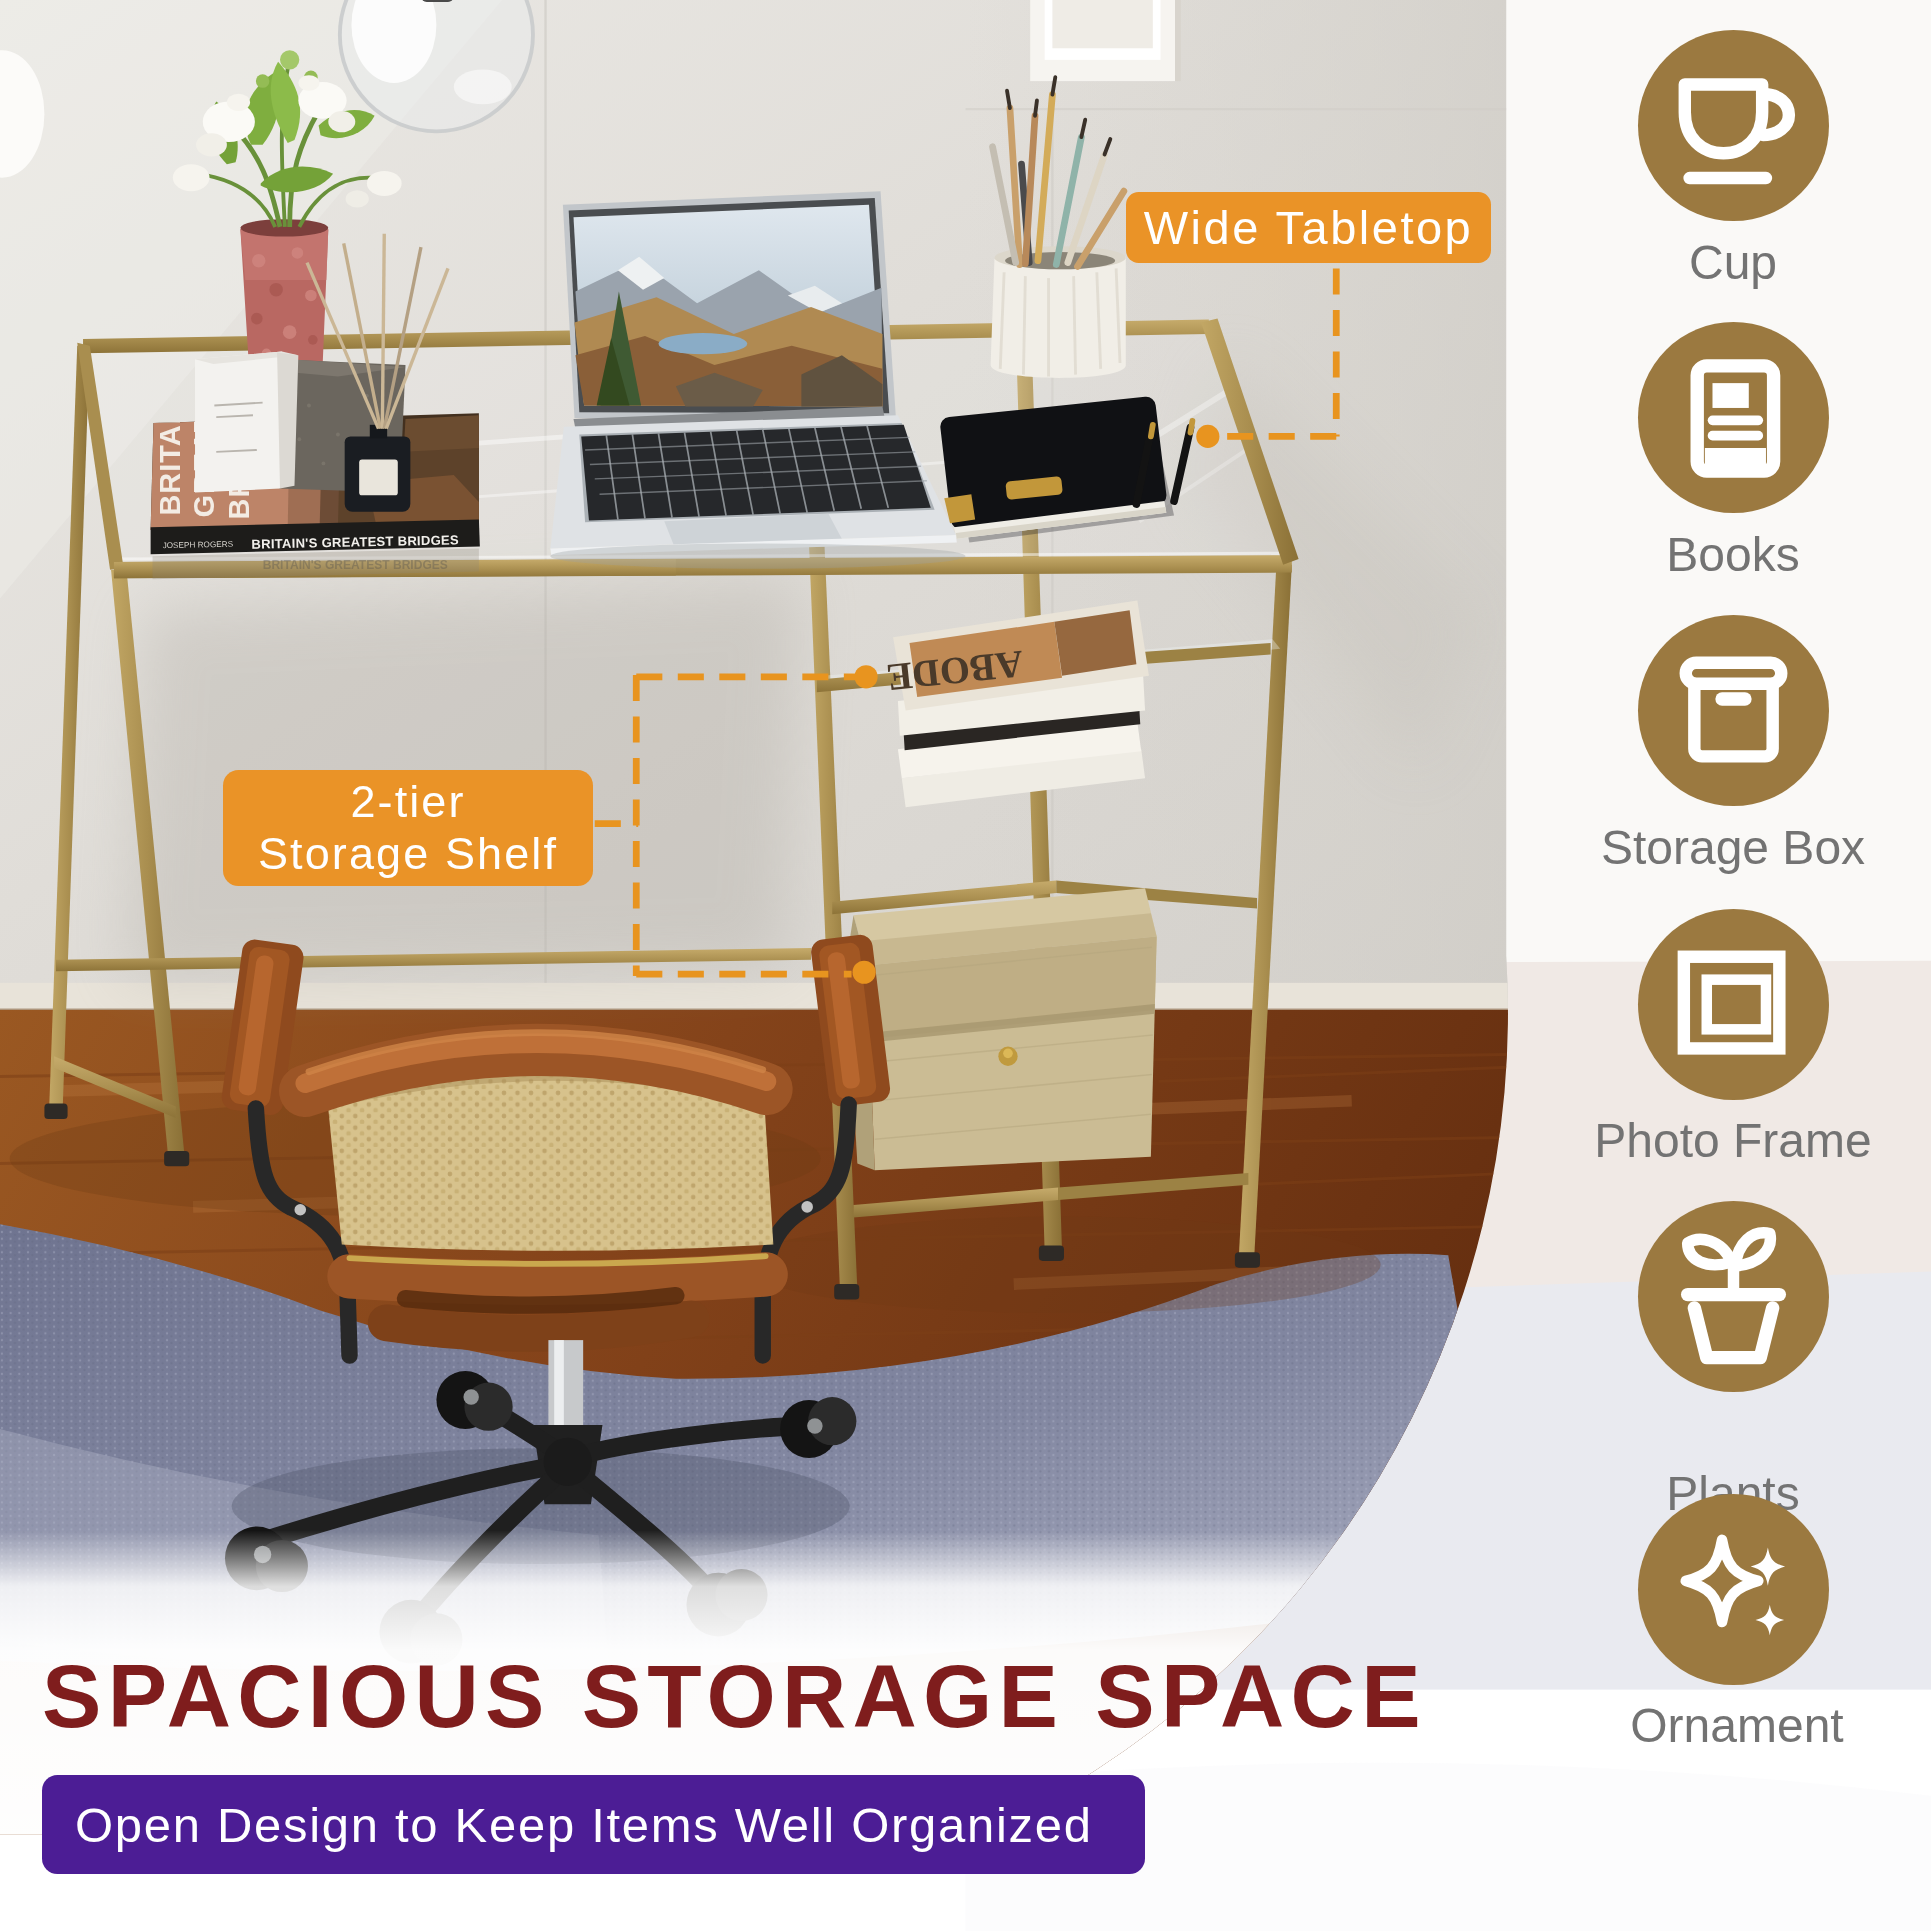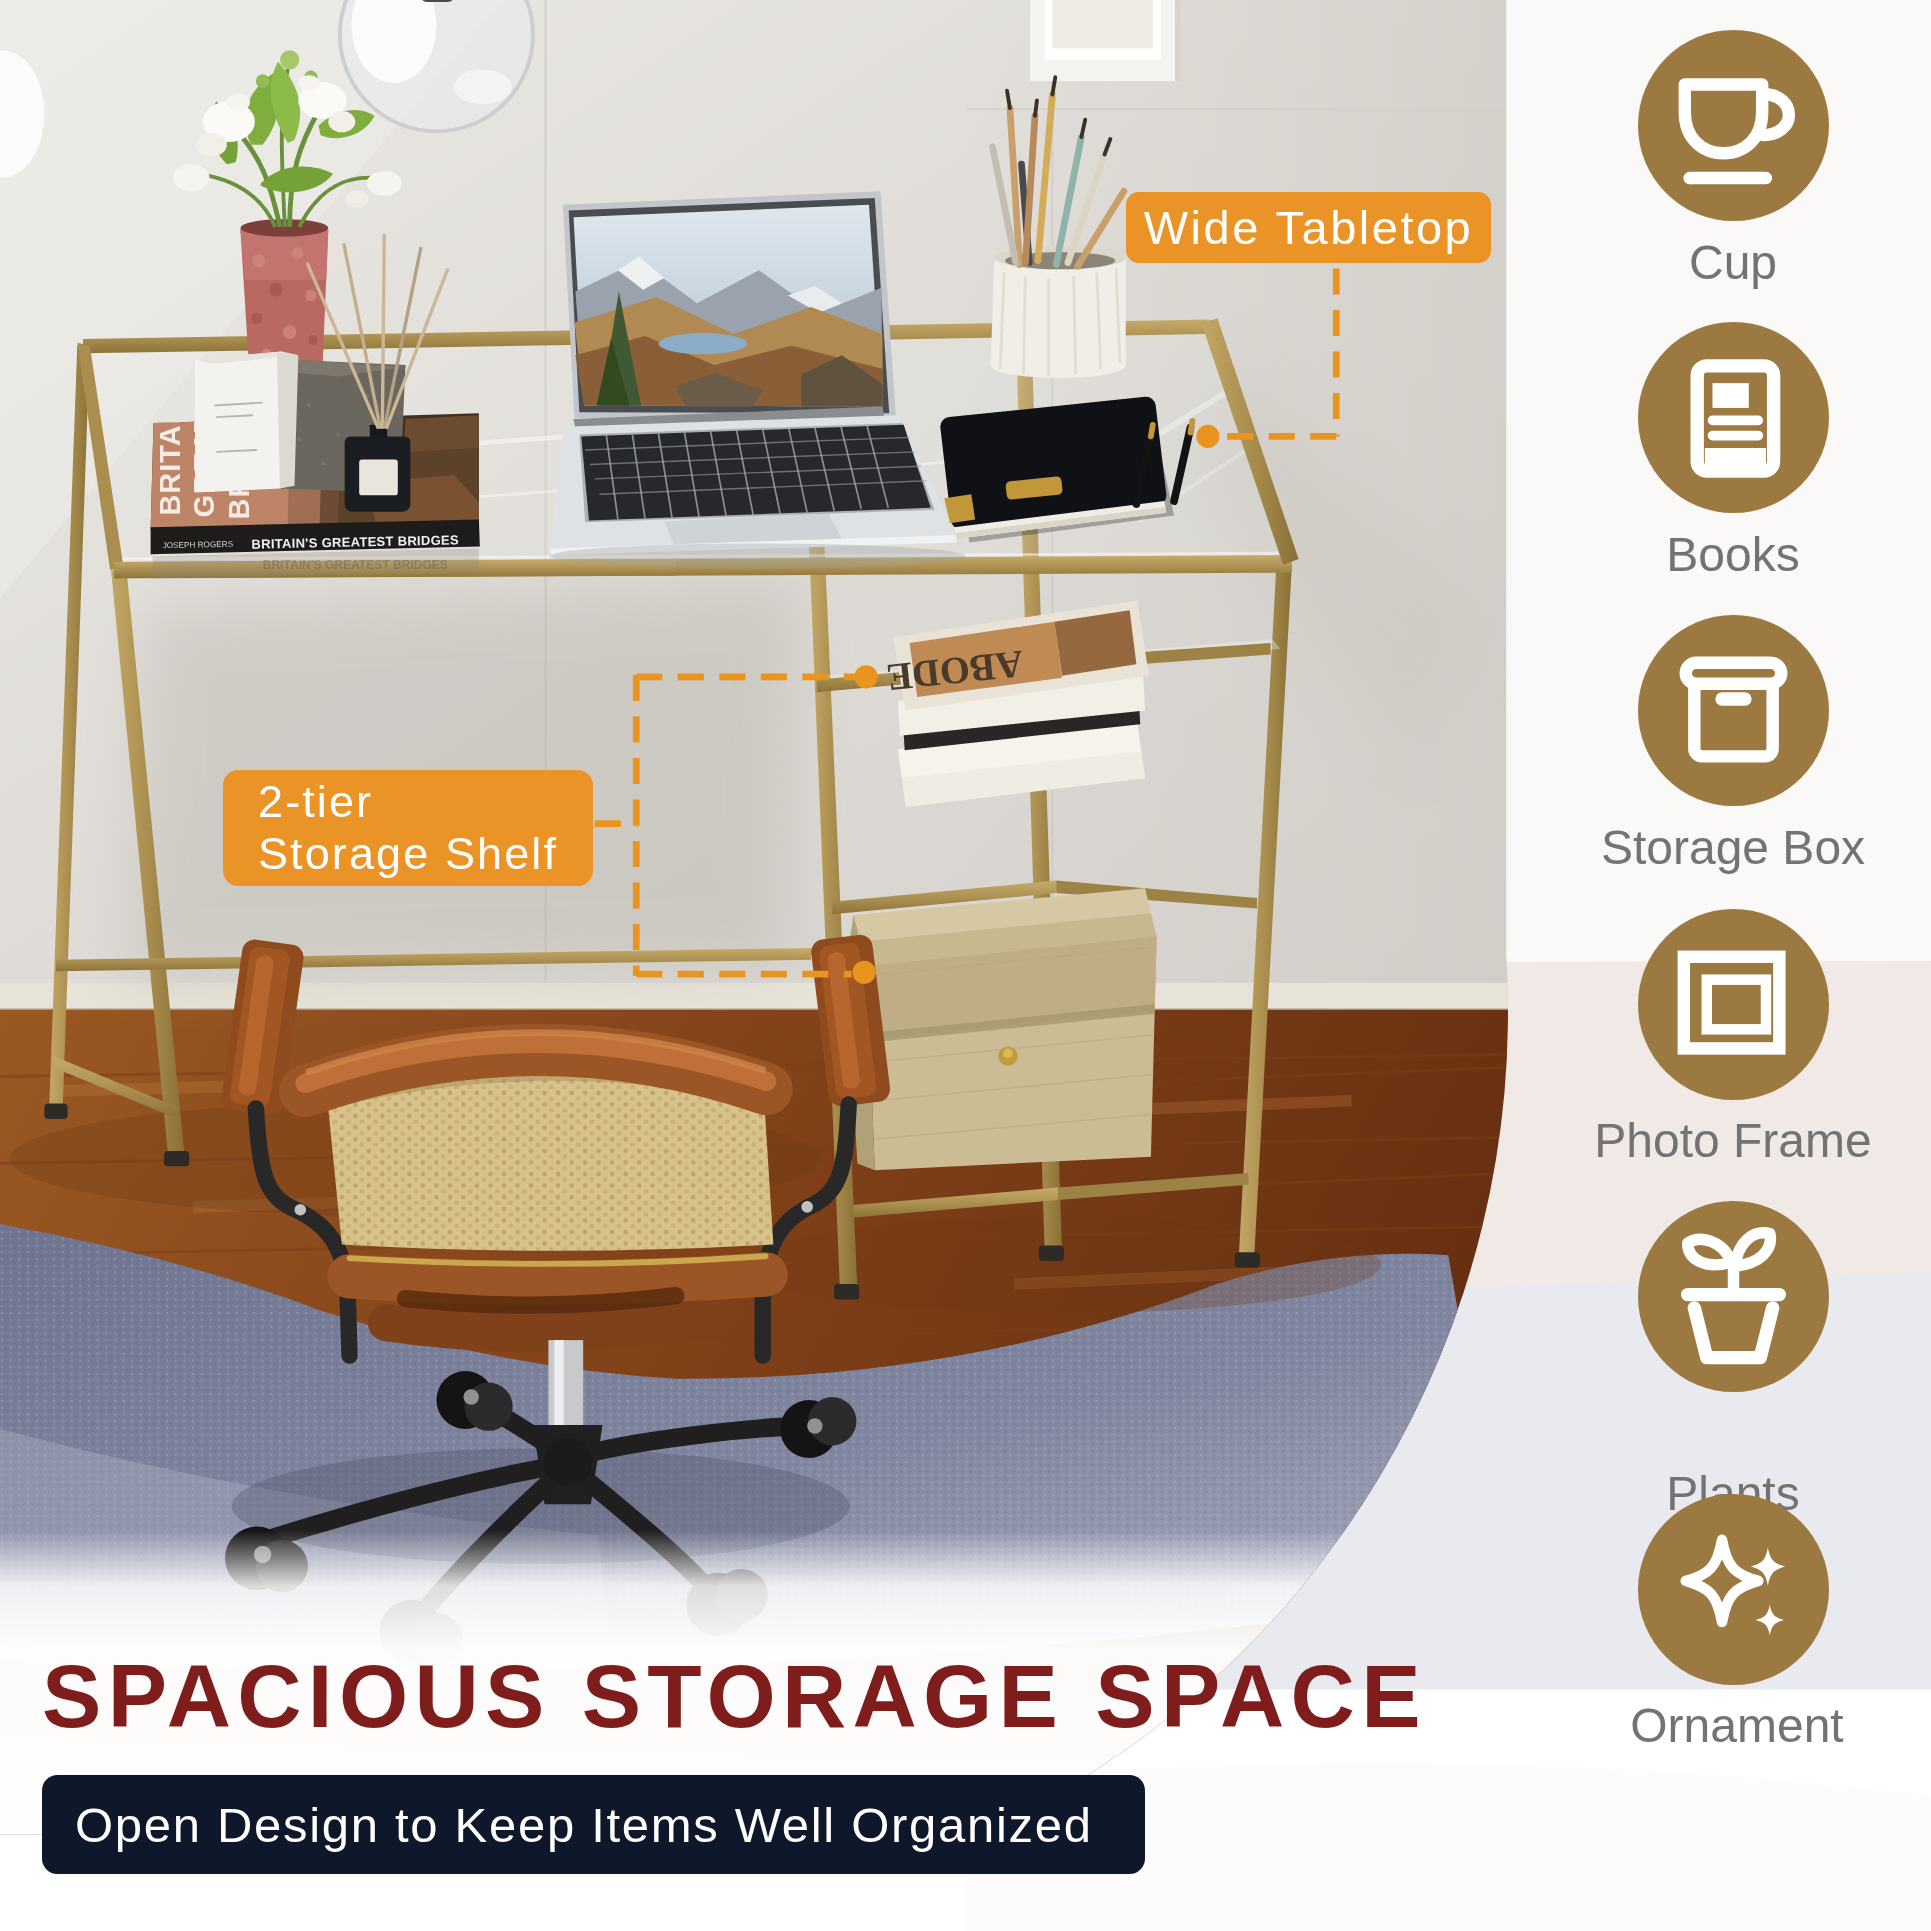--- a/index.html
+++ b/index.html
@@ -1,19 +1,19 @@
 <!DOCTYPE html>
 <html><head>
 <meta charset="utf-8">
 <style>
   html,body{margin:0;padding:0;}
   body{width:1931px;height:1931px;overflow:hidden;background:#fbfaf8;font-family:"Liberation Sans",sans-serif;}
   #page{position:relative;width:1931px;height:1931px;}
   #scene{position:absolute;left:0;top:0;}
-  .callout{position:absolute;background:#ea9327;color:#fff;display:flex;align-items:center;justify-content:center;text-align:left;}
+  .callout{position:absolute;background:#ea9327;color:#fff;display:flex;align-items:center;justify-content:center;text-align:center;}
   .iconlabel{position:absolute;width:386px;text-align:center;color:#737373;}
 </style>
 </head>
 <body>
 <div id="page">
 <svg id="scene" width="1931" height="1931" viewBox="0 0 2000 2000">
   <defs>
     <clipPath id="photoClip">
       <path d="M0,0 H1560 V990 A934,934 0 0 1 1013,1900 L0,1900 Z"></path>
     </clipPath>
@@ -563,15 +563,15 @@
       <path d="M68,28 C69.2,34.5 71,36.3 77,38 C71,39.7 69.2,41.5 68,48 C66.8,41.5 65,39.7 59,38 C65,36.3 66.8,34.5 68,28 Z" fill="#fff" stroke="none"></path>
       <path d="M69,58 C70,63.2 71.5,64.7 76.5,66 C71.5,67.3 70,68.8 69,74 C68,68.8 66.5,67.3 61.5,66 C66.5,64.7 68,63.2 69,58 Z" fill="#fff" stroke="none"></path>
     </svg>
   </div>
 
   <div class="iconlabel" style="left:1544px;top:1698px;font-size:48px;">Ornament</div>
 </div>
 
 <div style="position:absolute;left:42px;top:1652px;line-height:1;font-size:89px;font-weight:bold;color:#7f1d1d;white-space:nowrap;letter-spacing:6.3px;">SPACIOUS STORAGE SPACE</div>
 
-<div style="position:absolute;left:42px;top:1775px;width:1103px;height:99px;background:#0f172a;border-radius:15.4px;color:#fff;font-size:49px;letter-spacing:1.7px;display:flex;align-items:center;padding-left:33px;box-sizing:border-box;white-space:nowrap;">Open Design to Keep Items Well Organized</div>
+<div style="position:absolute;left:42px;top:1775px;width:1103px;height:99px;background:#4c1d95;border-radius:15.4px;color:#fff;font-size:49px;letter-spacing:1.7px;display:flex;align-items:center;padding-left:33px;box-sizing:border-box;white-space:nowrap;">Open Design to Keep Items Well Organized</div>
 </div>
 
 
 </body></html>

